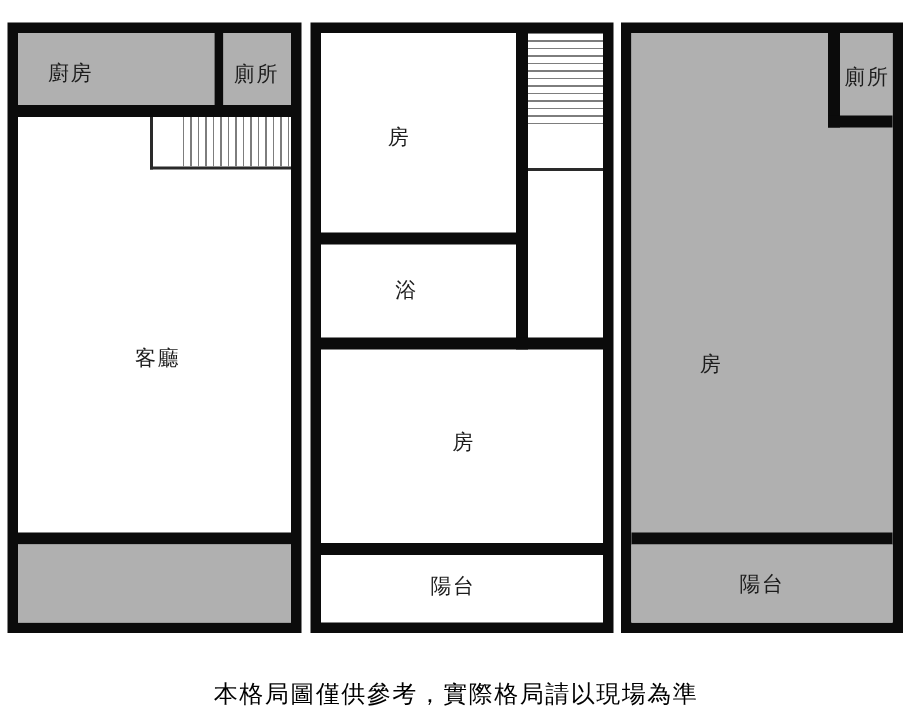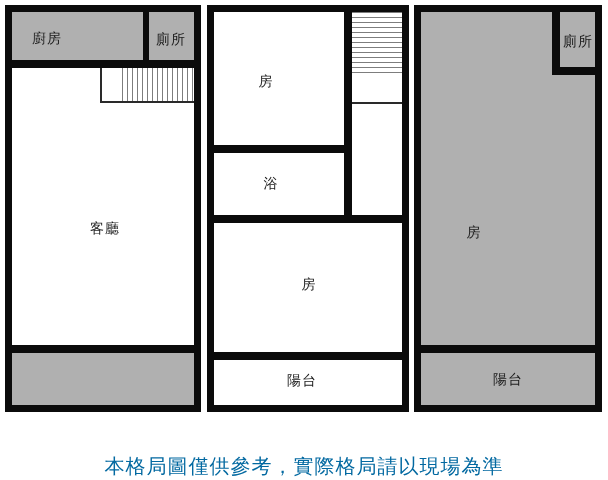--- a/index.html
+++ b/index.html
@@ -1,21 +1,21 @@
 <!DOCTYPE html>
 <html><head>
 <meta charset="utf-8">
 <style>
   html,body{margin:0;padding:0;background:#ffffff;}
   #canvas{
     position:relative;width:608px;height:480px;background:#ffffff;overflow:hidden;
     font-family:"Liberation Sans","DejaVu Sans",sans-serif;
   }
   .unit{
-    position:absolute;top:5px;height:407px;box-sizing:border-box;
+    position:absolute;top:15px;height:407px;box-sizing:border-box;
     border:7px solid #0b0b0b;background:#ffffff;
   }
   #unit-left{left:5px;width:196px;}
   #unit-middle{left:207px;width:202px;}
   #unit-right{left:414px;width:188px;}
   .unit > div, .unit > span{position:absolute;}
   .gray{background:#b0b0b0;}
   .wall{background:#0b0b0b;}
   .room-label{
     position:absolute;transform:translate(-50%,-50%);
@@ -49,21 +49,21 @@
   .wall-balcony-m{left:0;top:340px;width:188px;height:8px;}
   
   .interior-r{left:0;top:0;width:174px;height:393px;}
   .toilet-wall-v{left:131px;top:0;width:8px;height:63px;}
   .toilet-wall-h{left:131px;top:55px;width:43px;height:8px;}
   .wall-balcony-r{left:0;top:333px;width:174px;height:8px;}
   .balcony-r{left:0;top:341px;width:174px;height:52px;}
   
   #disclaimer{
     position:absolute;left:0;right:0;top:453px;text-align:center;
-    font-size:20px;letter-spacing:1px;color:#0369a1;
+    font-size:16px;letter-spacing:1px;color:#000000;
   }
 </style>
 </head>
 <body>
 
 <div id="canvas">
 
   <div class="unit" id="unit-left">
     <div class="kitchen gray"></div>
     <div class="kt-divider wall"></div>

